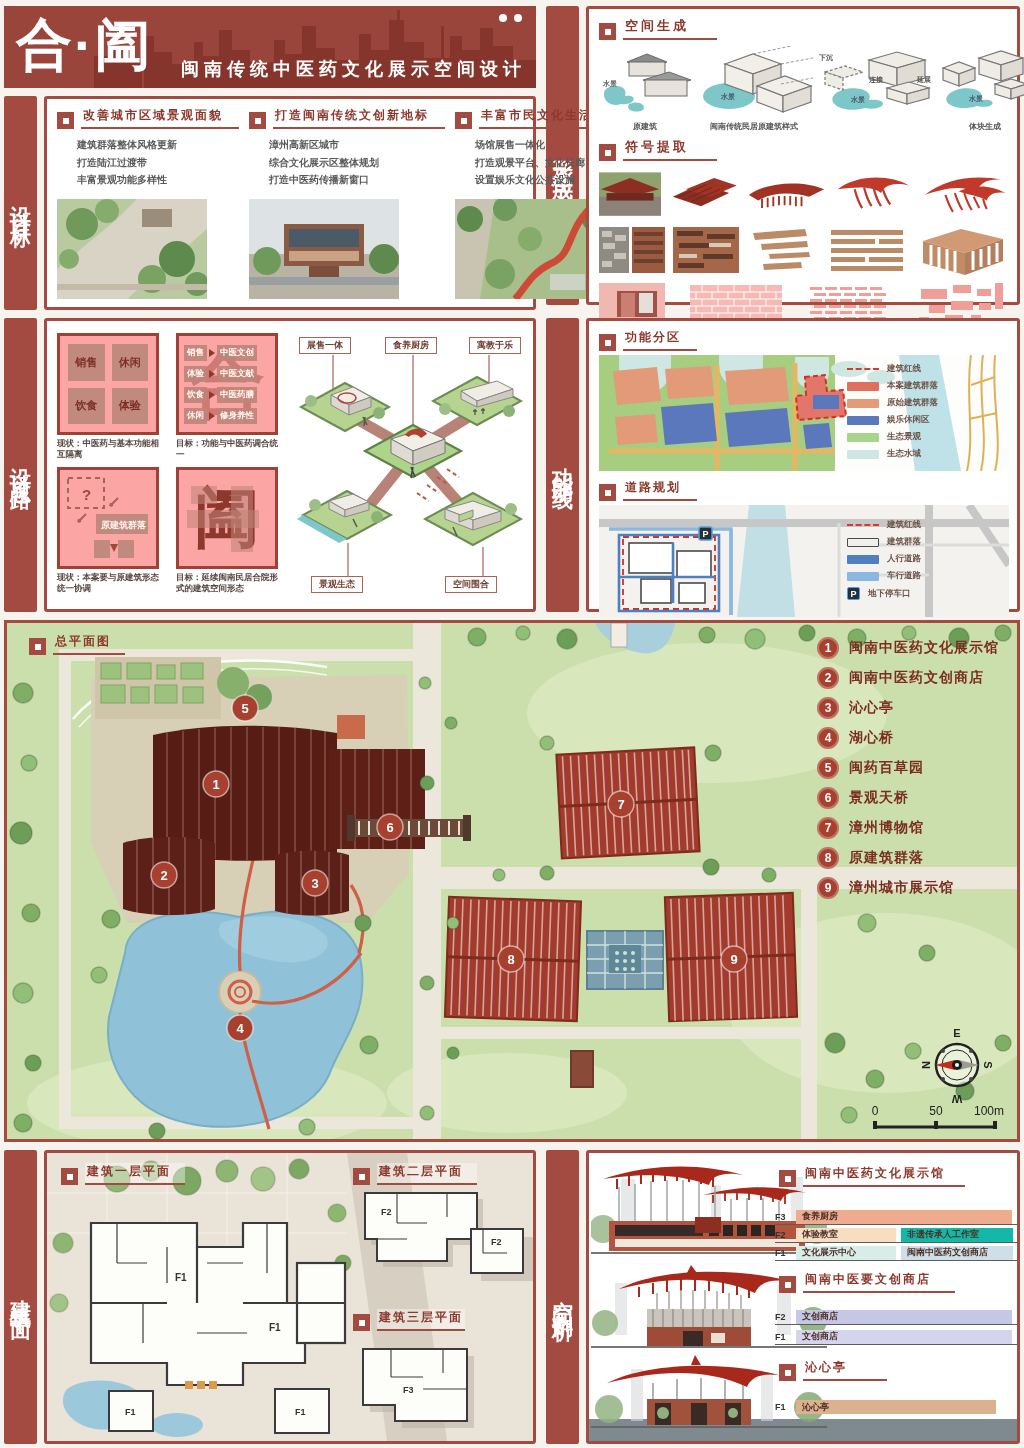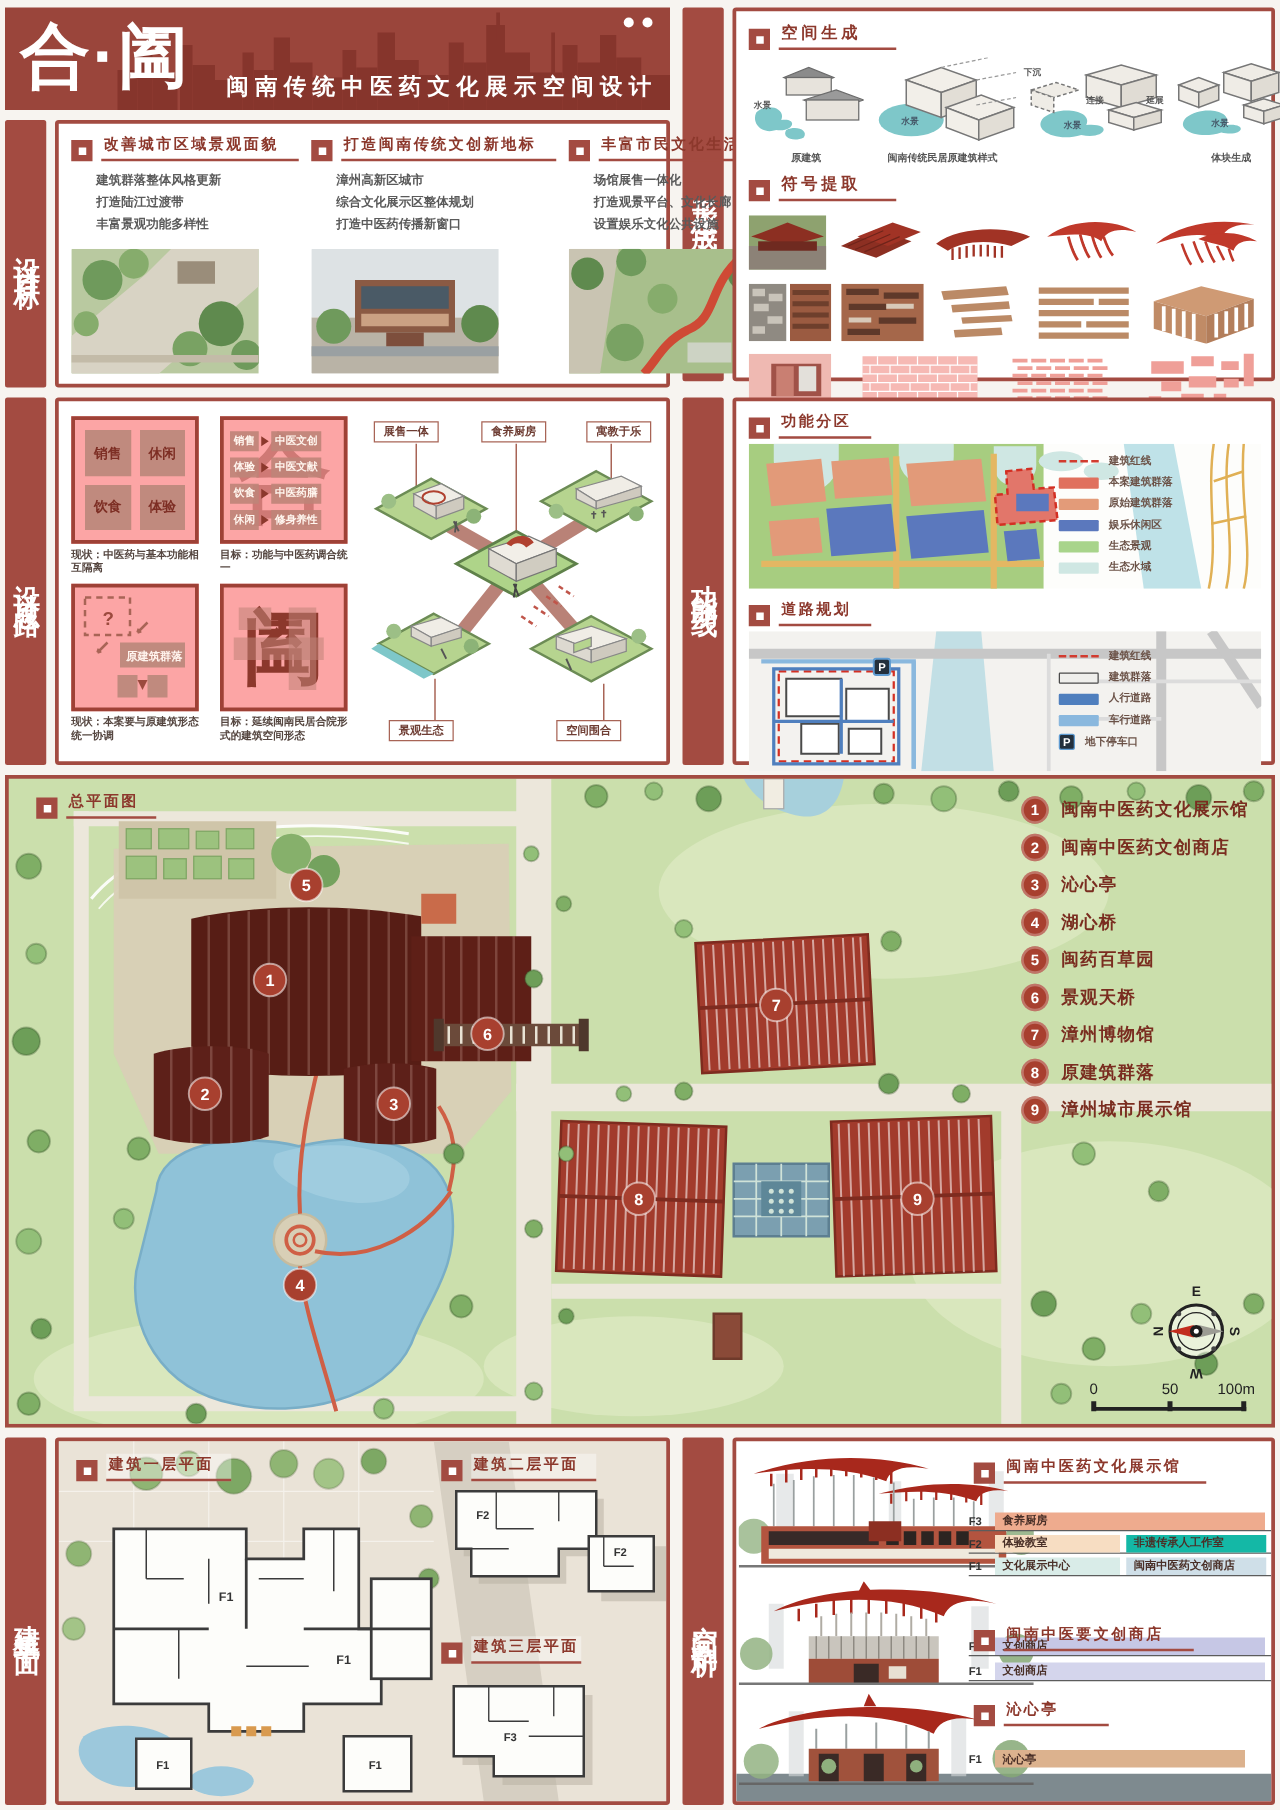--- a/index.html
+++ b/index.html
@@ -1185,21 +1185,21 @@
       <g stroke="#8e8a82" stroke-width="1.2">
           <path d="M62,44 V62 M72,44 V62 M82,44 V62 M92,44 V62 M102,44 V62 M112,44 V62 M122,44 V62 M132,44 V62 M142,44 V62 M152,44 V62"></path>
         </g>
       <rect x="56" y="62" width="104" height="20" fill="#9e4c38"></rect>
       <rect x="92" y="66" width="20" height="16" fill="#3a2a26"></rect>
       <rect x="120" y="68" width="14" height="10" fill="#e8e0d2"></rect>
       <path d="M0,82 H236" stroke="#777" stroke-width="2"></path>
     </svg>
     <div class="sec-header small hdr-abs" style="left:190px;top:118px;">
       <span class="sq"></span>
-      <span class="t" style="padding-right:24px;margin-top:28px;">闽南中医要文创商店</span>
+      <span class="t" style="padding-right:24px;">闽南中医要文创商店</span>
     </div>
     <div class="floor-row" style="left:186px;top:156px;width:242px;">
       <span class="fl">F2</span>
       <span class="fbar" style="background:#c6c7e5;width:216px;">文创商店</span>
     </div>
     <div class="floor-row" style="left:186px;top:176px;width:242px;">
       <span class="fl">F1</span>
       <span class="fbar" style="background:#d4d5ec;width:216px;">文创商店</span>
     </div>
 

